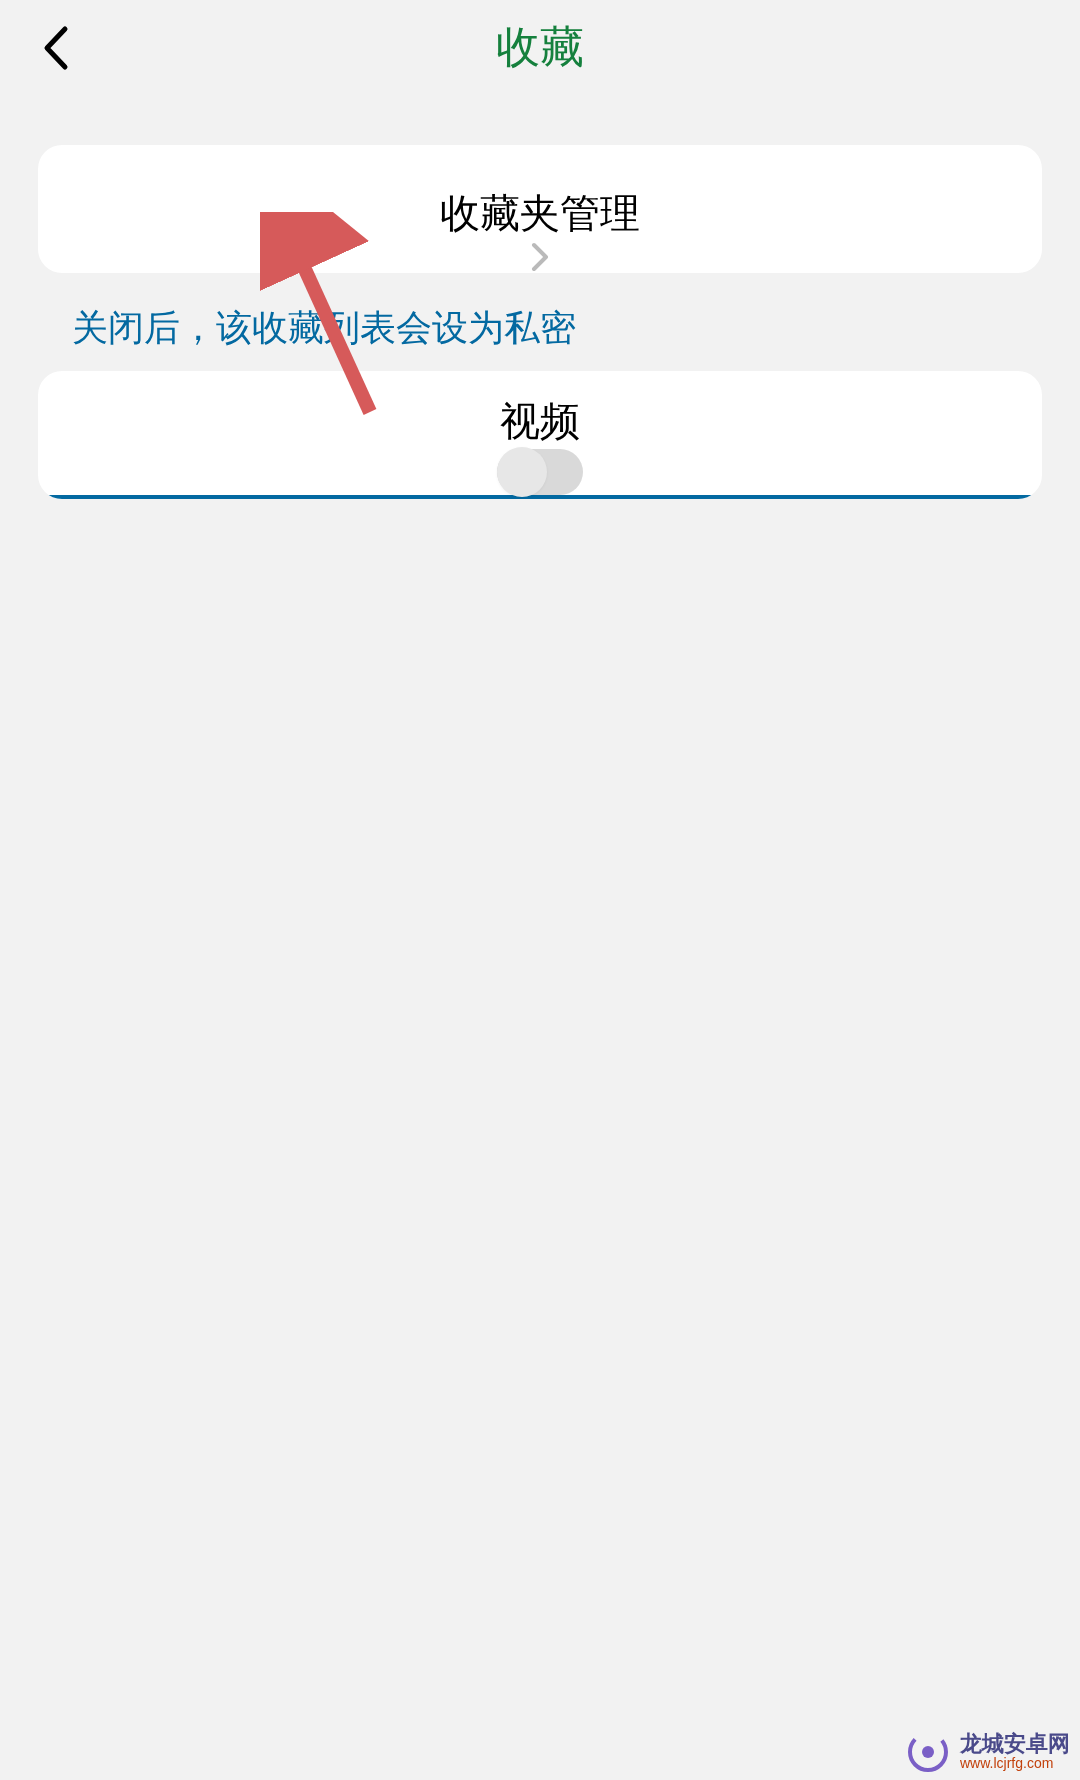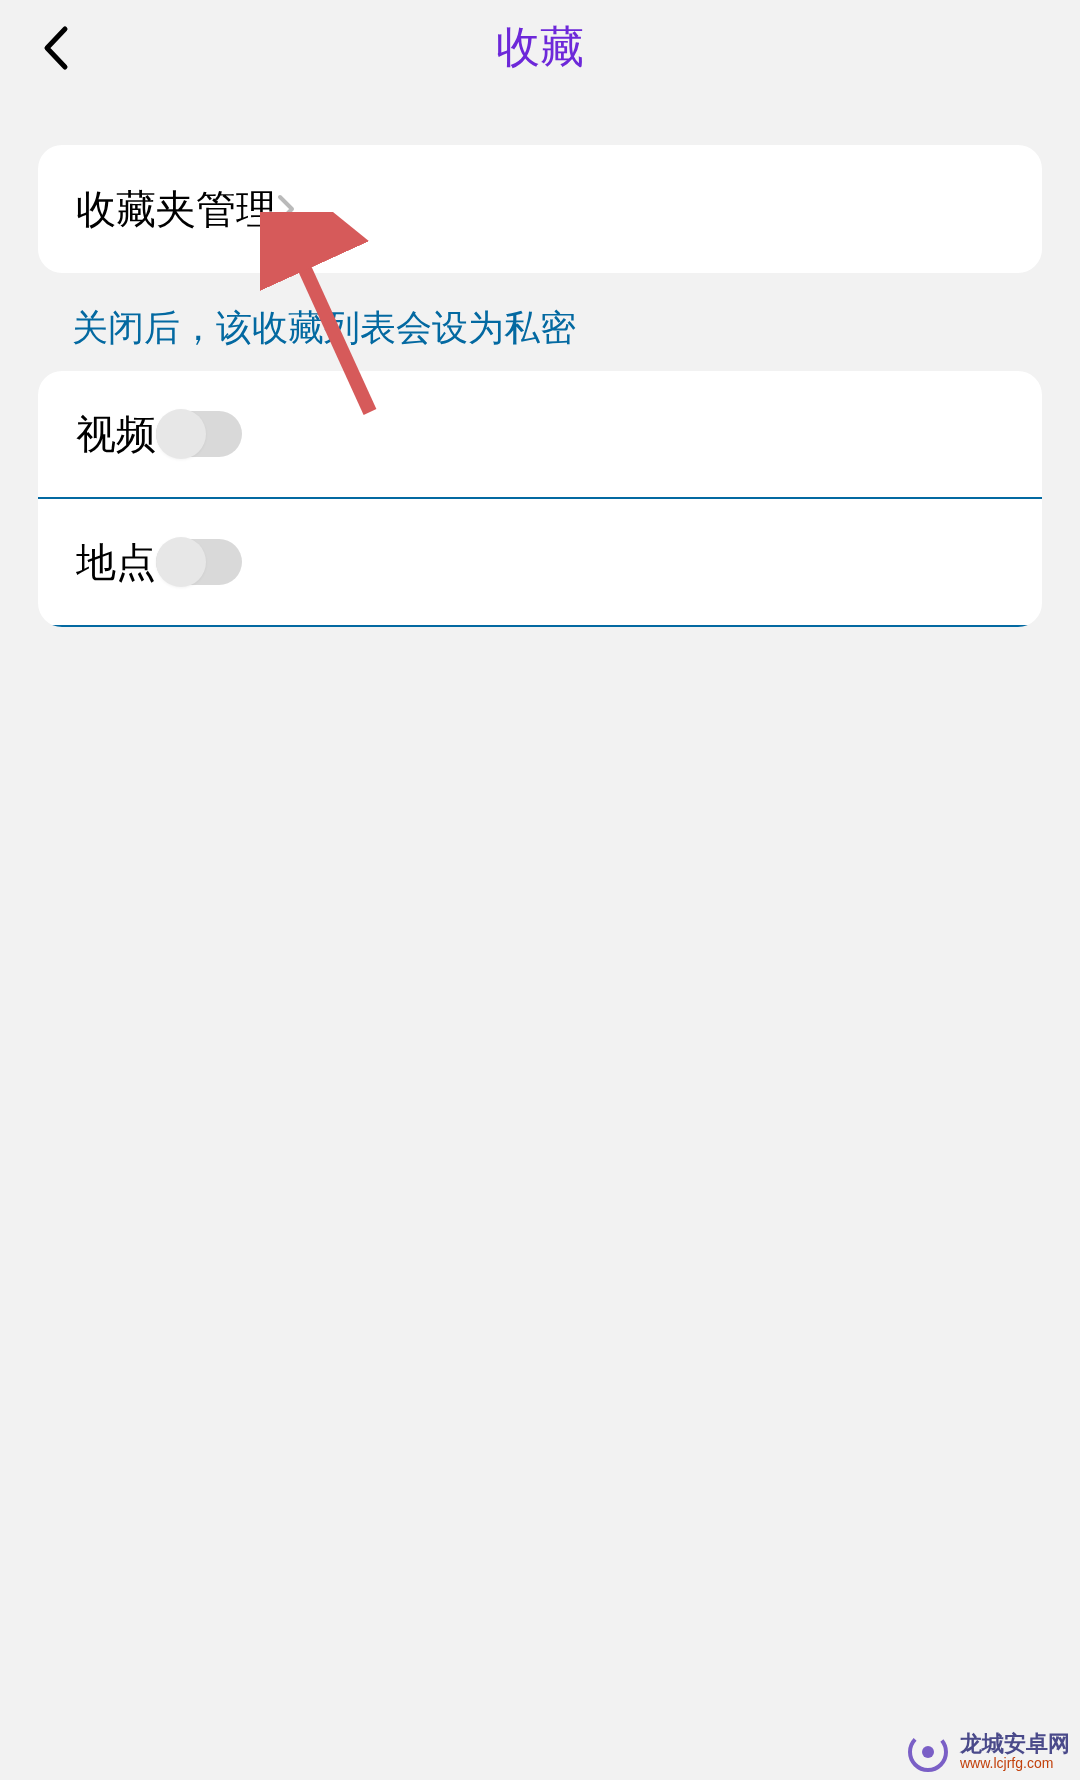--- a/index.html
+++ b/index.html
@@ -36,44 +36,45 @@
     }
     .back-btn svg {
       width: 28px;
       height: 46px;
     }
     .header-title {
       width: 100%;
       text-align: center;
       font-size: 44px;
       font-weight: 500;
-      color: #6d28d9;
+      color: #15803d;
     }
     .section {
       margin: 0 38px;
       background: #fff;
       border-radius: 24px;
       overflow: hidden;
     }
     .section-top {
       margin-top: 50px;
     }
     .section-bottom {
       margin-top: 0;
     }
     .row {
       display: flex;
       align-items: center;
-      justify-content: flex-start;
+      justify-content: flex-end;
       padding: 0 38px;
       height: 128px;
       cursor: pointer;
+      flex-direction: column;
     }
     .row-divider {
-      border-bottom: 2px solid #0369a1;
+      border-bottom: 4px solid #0369a1;
     }
     .row-label {
       font-size: 40px;
       color: #000;
       font-weight: 400;
     }
     .chevron {
       width: 20px;
       height: 32px;
     }
@@ -157,26 +158,20 @@
 
 <div class="hint">关闭后，该收藏列表会设为私密</div>
 
 <div class="section section-bottom">
   <div class="row row-divider">
     <span class="row-label">视频</span>
     <div class="toggle">
       <div class="toggle-knob"></div>
     </div>
   </div>
-  <div class="row row-divider">
-    <span class="row-label">地点</span>
-    <div class="toggle">
-      <div class="toggle-knob"></div>
-    </div>
-  </div>
 </div>
 
 <svg class="annotation-arrow" width="130" height="220">
   <defs>
     <marker id="ah" markerWidth="12" markerHeight="12" refX="3" refY="5" orient="auto">
       <path d="M 0 0 L 10 5 L 0 10 Z" fill="#d65a5a"></path>
     </marker>
   </defs>
   <line x1="110" y1="200" x2="28" y2="20" stroke="#d65a5a" stroke-width="14" marker-end="url(#ah)"></line>
 </svg>

